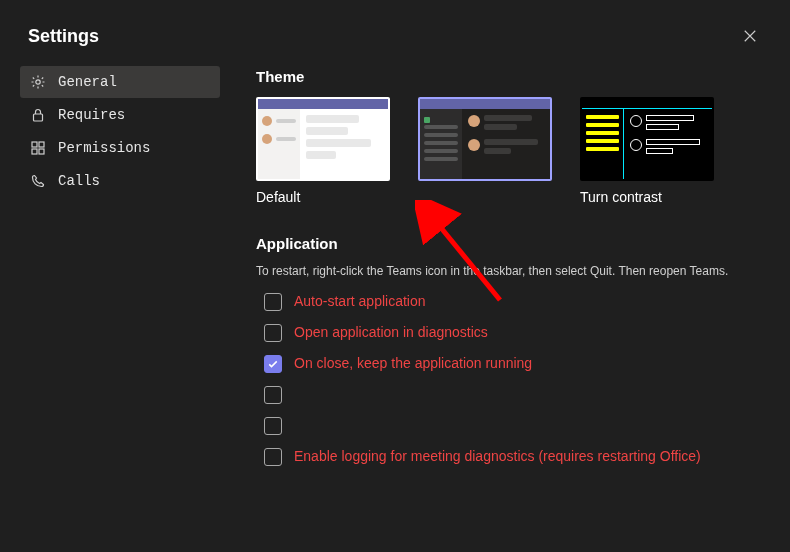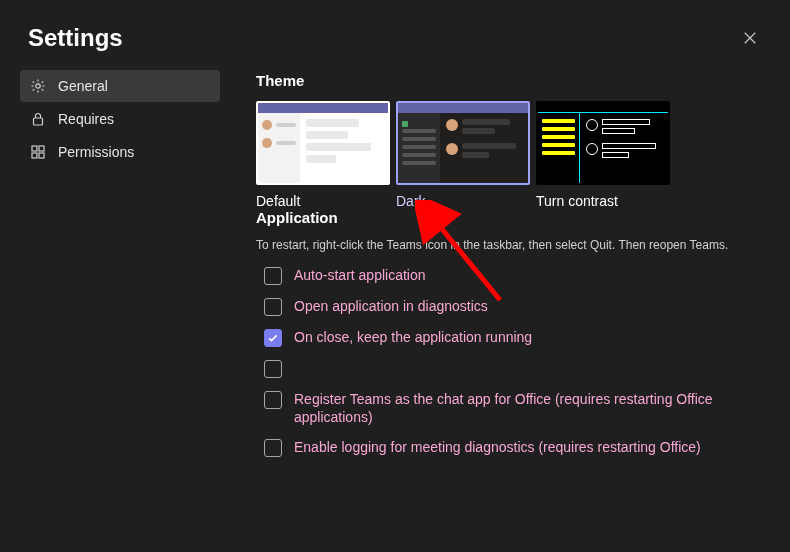--- a/index.html
+++ b/index.html
@@ -11,37 +11,38 @@
     font-size: 14px;
     position: relative;
   }
   .header {
     display: flex;
     align-items: center;
     justify-content: space-between;
     padding: 24px 28px 8px 28px;
   }
   .header h1 {
-    font-size: 24px;
+    font-size: 18px;
     font-weight: 700;
   }
   .close-btn {
     width: 24px; height: 24px;
     display: flex; align-items: center; justify-content: center;
     cursor: pointer;
     color: #ccc;
   }
   .close-btn svg { width: 14px; height: 14px; }
   .body {
     display: flex;
     padding: 10px 24px 0 20px;
   }
   .sidebar {
     width: 200px;
     flex: 0 0 200px;
+    font-family: Liberation Mono, monospace;
   }
   .sidebar-item {
     display: flex;
     align-items: center;
     height: 32px;
     padding: 0 10px;
     border-radius: 3px;
     cursor: pointer;
     color: #e6e6e6;
     margin-bottom: 1px;
@@ -62,21 +63,22 @@
     padding-left: 36px;
     padding-top: 2px;
   }
   .section-title {
     font-size: 15px;
     font-weight: 700;
     margin-bottom: 12px;
   }
   .themes {
     display: flex;
-    gap: 6px;
+    gap: 28px;
+    margin-bottom: 30px;
   }
   .theme-card {
     width: 134px;
     cursor: pointer;
   }
   .theme-preview {
     width: 134px;
     height: 84px;
     border-radius: 2px;
     overflow: hidden;
@@ -156,21 +158,21 @@
     margin-top: 1px;
     cursor: pointer;
   }
   .chk.checked {
     background: #7a7ded;
     border-color: #7a7ded;
   }
   .chk.checked svg { width: 12px; height: 12px; color: #fff; }
   .opt-label {
     font-size: 14px;
-    color: #f9a8d4;
+    color: #ef4444;
     line-height: 18px;
     max-width: 440px;
   }
 
   
   .arrow {
     position: absolute;
     left: 415px;
     top: 200px;
     width: 110px;
@@ -214,20 +216,28 @@
       <span class="sicon">
         <svg viewBox="0 0 16 16" fill="none" stroke="currentColor" stroke-width="1.2">
             <rect x="2" y="2" width="5" height="5"></rect>
             <rect x="9" y="2" width="5" height="5"></rect>
             <rect x="2" y="9" width="5" height="5"></rect>
             <rect x="9" y="9" width="5" height="5"></rect>
           </svg>
       </span>
       <span class="label">Permissions</span>
     </div>
+    <div class="sidebar-item">
+      <span class="sicon">
+        <svg viewBox="0 0 16 16" fill="none" stroke="currentColor" stroke-width="1.2">
+            <path d="M4.5 2.5c-1 0-2 .8-2 2 0 5 4 9 9 9 1.2 0 2-1 2-2l-2.5-2-1.5 1c-2-.8-3.2-2-4-4l1-1.5z"></path>
+          </svg>
+      </span>
+      <span class="label">Calls</span>
+    </div>
   </div>
 
   <div class="main">
     <div class="section-title">Theme</div>
     <div class="themes">
       <div class="theme-card">
         <div class="theme-preview tp-default">
           <div class="top"></div>
           <div class="side">
             <div class="row">
@@ -271,21 +281,20 @@
               </div>
             <div class="row">
                 <div class="av"></div>
                 <div class="bars">
                   <div class="bar" style="width:90%"></div>
                   <div class="bar" style="width:45%"></div>
                 </div>
               </div>
           </div>
         </div>
-        <div class="theme-label">Dark</div>
       </div>
 
       <div class="theme-card">
         <div class="theme-preview tp-hc">
           <div class="top"></div>
           <div class="side">
             <div class="ln"></div>
               <div class="ln"></div>
               <div class="ln"></div>
               <div class="ln"></div>
@@ -330,21 +339,20 @@
               <path d="M3 8.5l3 3 7-7" stroke="currentColor" stroke-width="2" fill="none"></path>
             </svg>
           </div>
         <div class="opt-label">On close, keep the application running</div>
       </div>
       <div class="opt">
         <div class="chk"></div>
       </div>
       <div class="opt">
         <div class="chk"></div>
-        <div class="opt-label">Register Teams as the chat app for Office (requires restarting Office applications)</div>
       </div>
       <div class="opt">
         <div class="chk"></div>
         <div class="opt-label">Enable logging for meeting diagnostics (requires restarting Office)</div>
       </div>
     </div>
   </div>
 </div>
 
 <svg class="arrow" viewBox="0 0 110 110">

